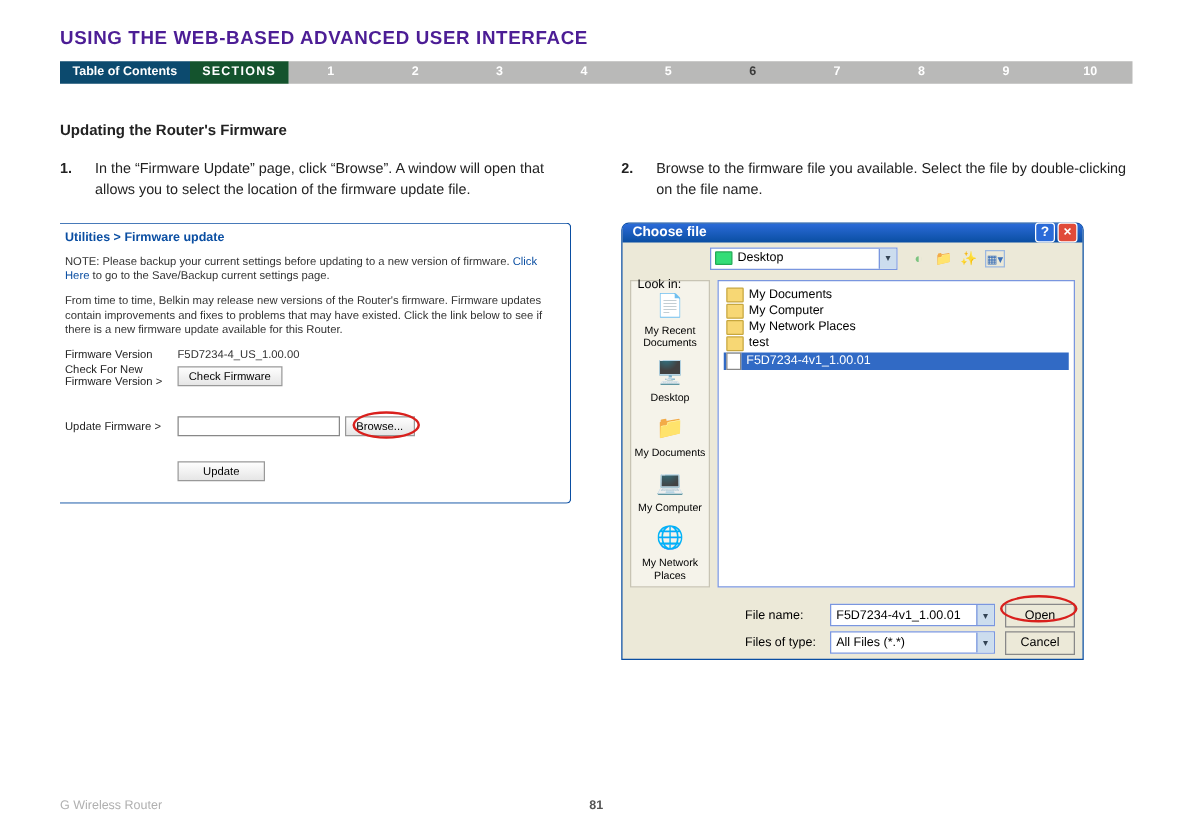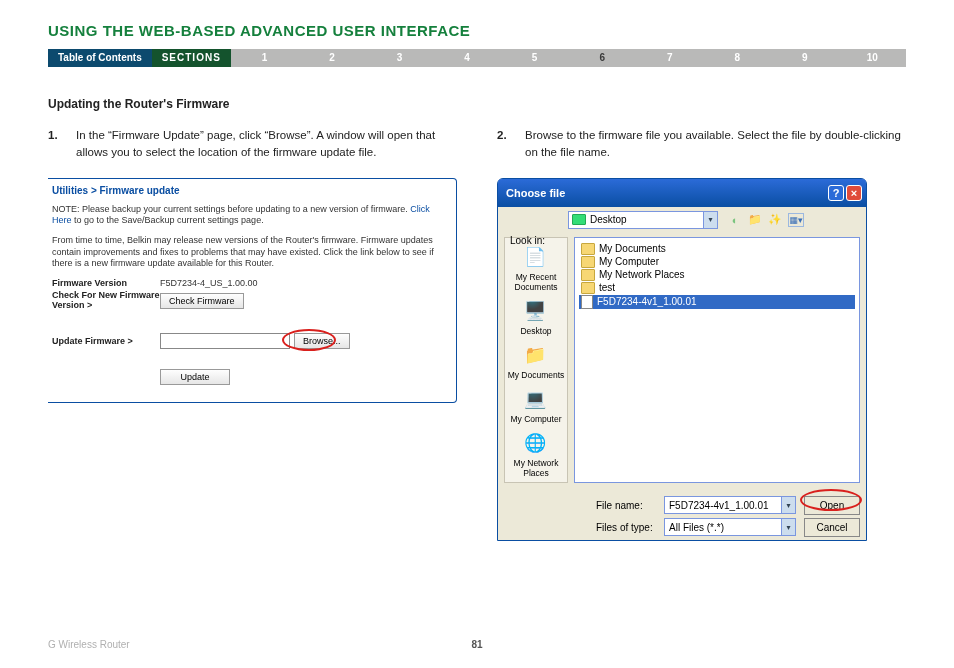--- a/index.html
+++ b/index.html
@@ -9,21 +9,21 @@
     background: #fff;
     width: 954px;
     height: 668px;
     overflow: hidden;
     position: relative;
   }
   .page-title {
     font-size: 15px;
     font-weight: bold;
     letter-spacing: 0.5px;
-    color: #15803d;
+    color: #4c1d95;
     padding: 22px 0 10px 48px;
   }
   .nav-bar {
     display: flex;
     align-items: stretch;
     height: 18px;
     margin: 0 48px;
     font-size: 10px;
     font-weight: bold;
     color: #fff;
@@ -84,21 +84,21 @@
   }
   .panel-crumb {
     color: #0a4ea2;
     font-size: 10px;
     font-weight: bold;
     margin-bottom: 8px;
   }
   .panel-left p { margin: 4px 0 8px 0; line-height: 1.3; }
   .panel-left a.link { color: #0a4ea2; text-decoration: none; }
   .form-row { display: flex; align-items: center; margin: 3px 0; font-size: 9px; }
-  .form-label { width: 108px; font-weight: bold; color: #222; }
+  .form-label { width: 90px; font-weight: normal; color: #222; }
   .btn-gray {
     background: linear-gradient(#fefefe,#e6e6e6);
     border: 1px solid #999;
     font-size: 9px;
     padding: 2px 8px;
     cursor: pointer;
   }
   .input-box {
     border: 1px solid #888;
     height: 16px;
@@ -117,21 +117,21 @@
     width: 370px;
     background: #ece9d8;
     font-family: Tahoma, sans-serif;
     font-size: 10px;
     color: #000;
     position: relative;
   }
   .titlebar {
     background: linear-gradient(#2b6bd8,#0a4ea2);
     color: #fff;
-    height: 28px;
+    height: 15px;
     display: flex;
     align-items: center;
     justify-content: space-between;
     padding: 0 4px 0 8px;
     border-top-left-radius: 4px;
     border-top-right-radius: 4px;
     font-weight: bold;
     font-size: 11px;
   }
   .title-btns { display: flex; gap: 2px; }

